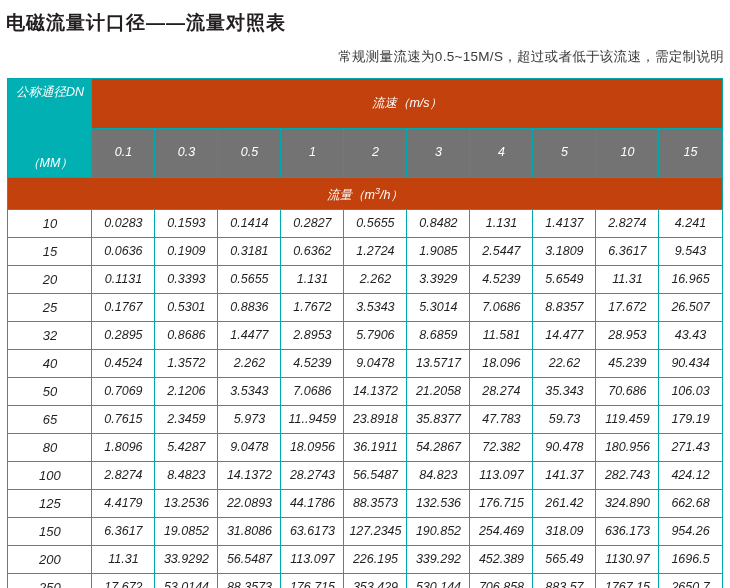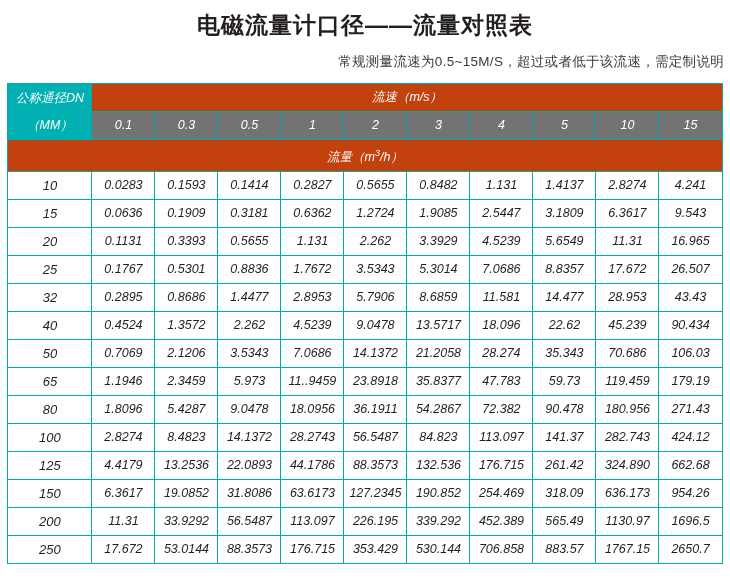--- a/index.html
+++ b/index.html
@@ -14,22 +14,21 @@
     color: #231f20;
     overflow: hidden;
   }
   .page {
     width: 730px;
     height: 588px;
     box-sizing: border-box;
     padding: 0 6px;
   }
   .title {
-    text-align: center;
-    font-size: 23px;
+    font-size: 19px;
     font-weight: bold;
     color: #231f20;
     letter-spacing: 1px;
     margin-top: 10px;
   }
   .subtitle {
     text-align: right;
     font-size: 13.5px;
     color: #3a3a3a;
     margin-top: 12px;
@@ -61,21 +60,21 @@
     font-size: 13px;
   }
   .dn-cell {
     background: #00b0b2;
     color: #ffffff !important;
     font-size: 13px;
     line-height: 19px;
     vertical-align: middle;
   }
   .dn-cell .l1 { display: block; }
-  .dn-cell .l2 { display: block; }
+  .dn-cell .l2 { display: block; margin-top: 44px; }
   .speed-head {
     font-size: 13.5px;
   }
   .flow-head {
     font-size: 13.5px;
   }
   .speed-val {
     background: #737373;
     color: #ffffff !important;
     font-size: 13.5px;
@@ -224,21 +223,21 @@
           <td>7.0686</td>
           <td>14.1372</td>
           <td>21.2058</td>
           <td>28.274</td>
           <td>35.343</td>
           <td>70.686</td>
           <td>106.03</td>
         </tr>
         <tr>
           <td class="dn">65</td>
-          <td>1.1946</td>
+          <td>0.7615</td>
           <td>2.3459</td>
           <td>5.973</td>
           <td>11..9459</td>
           <td>23.8918</td>
           <td>35.8377</td>
           <td>47.783</td>
           <td>59.73</td>
           <td>119.459</td>
           <td>179.19</td>
         </tr>

